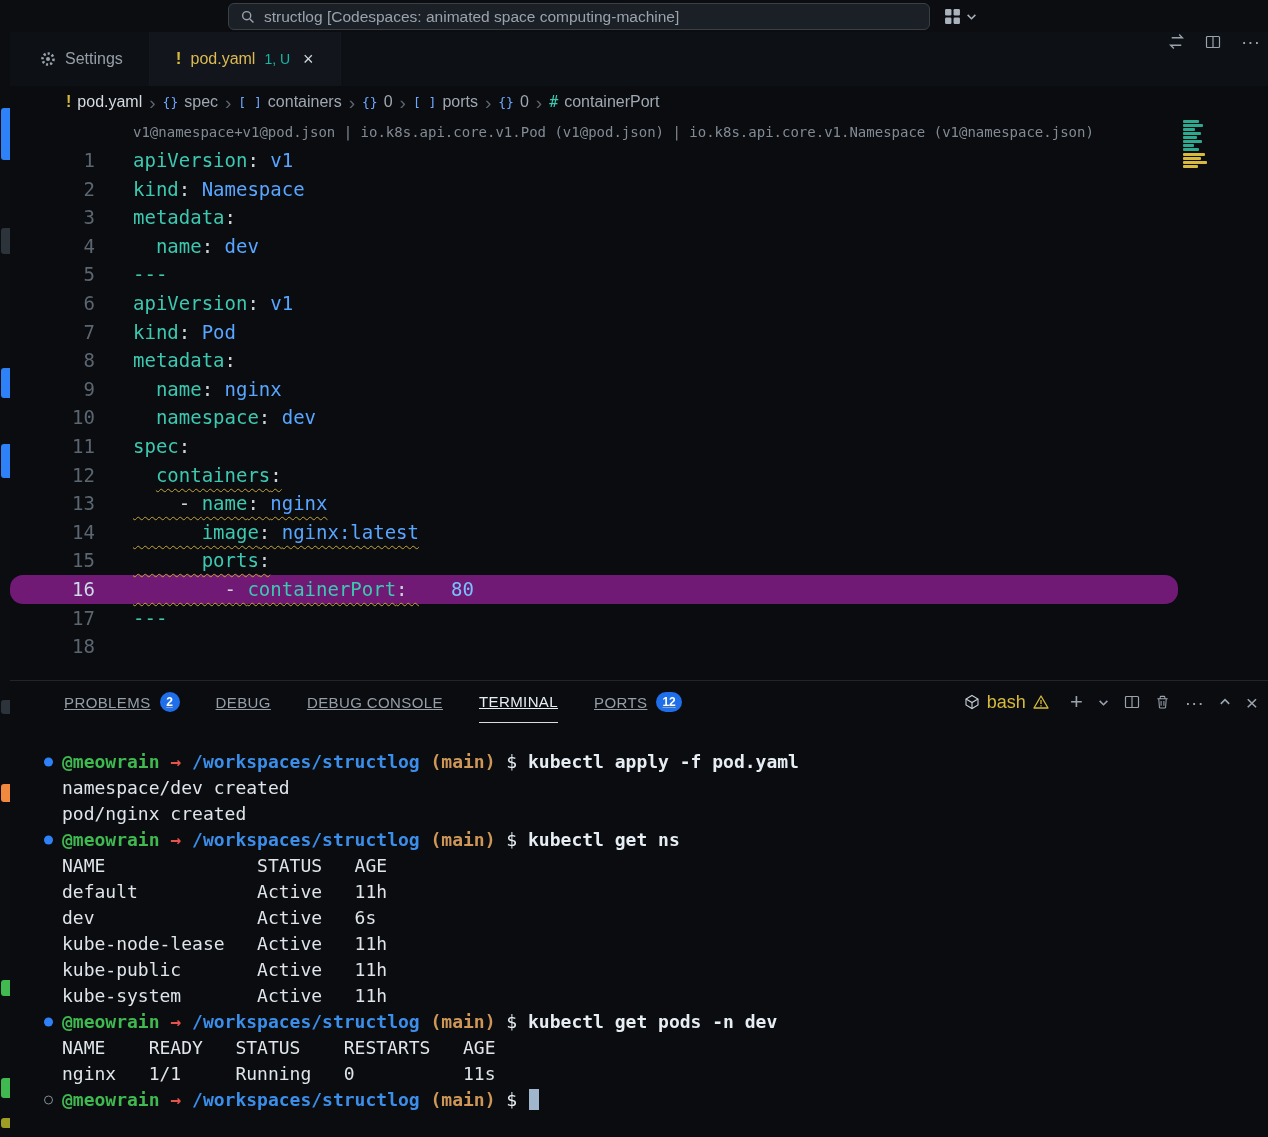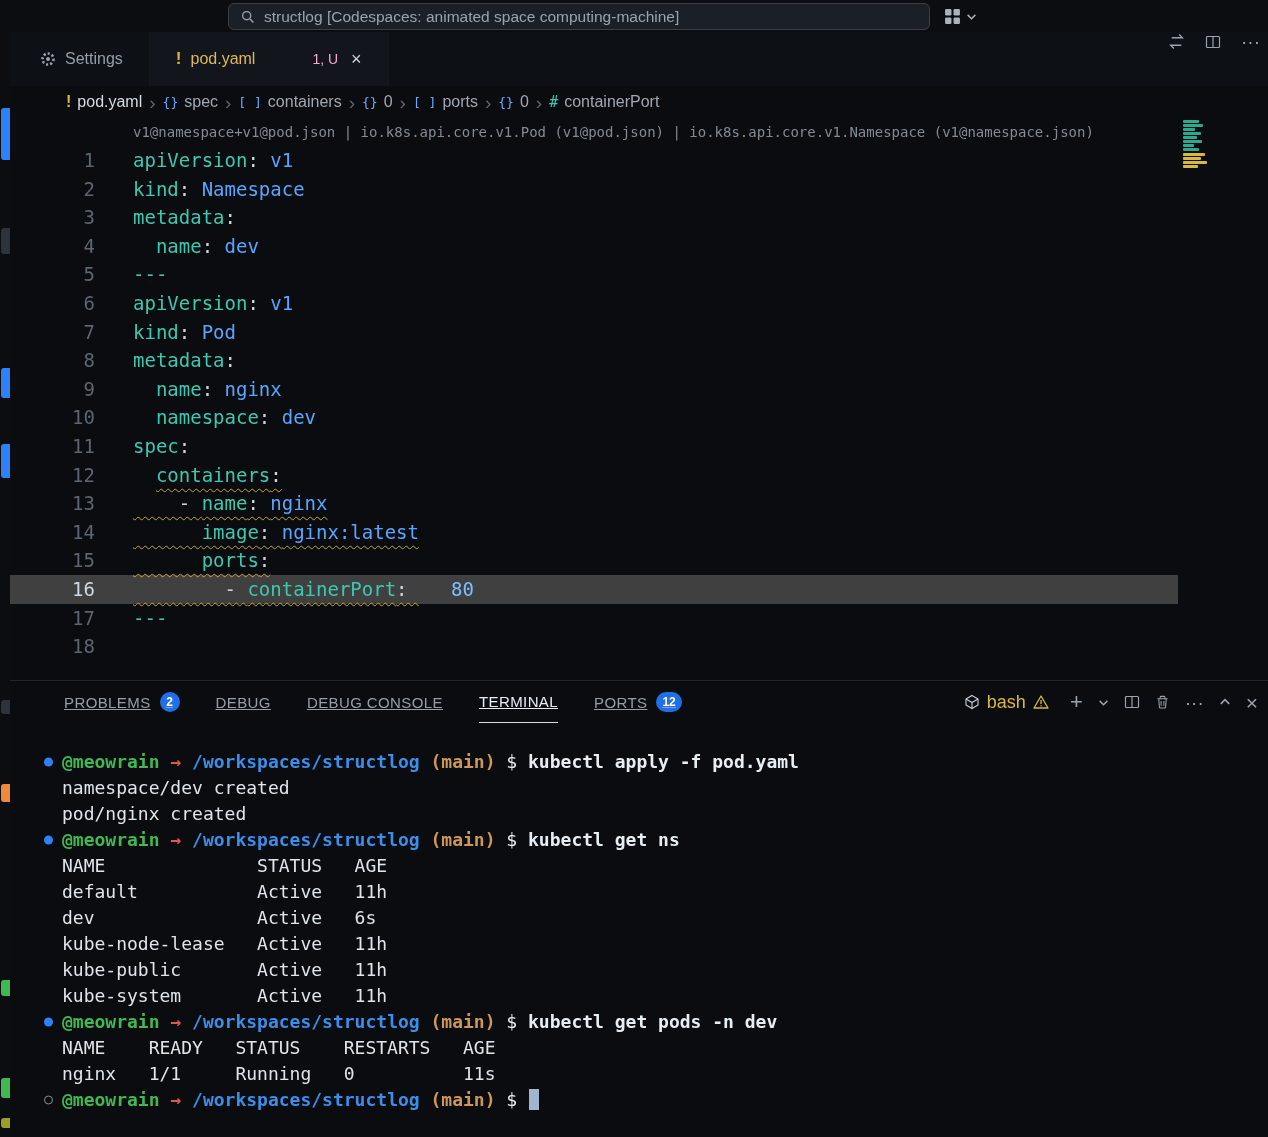--- a/index.html
+++ b/index.html
@@ -29,21 +29,21 @@
 
   
   .tabbar{position:absolute;left:10px;top:32px;right:0;height:54px;background:#0d1014;display:flex;align-items:flex-start;}
   #tabs{display:flex;height:100%;padding-left:4px;}
   .tab{display:flex;align-items:center;gap:9px;padding:0 26px;font-size:16px;color:#969fa8;
     background:#0d1014;border-right:1px solid #14171c;cursor:pointer;}
   .tab.active{background:#12161c;}
   .tab.active .tab-label{color:#ddba52;}
   .tab-gear{color:#9aa3ad;display:flex;}
   .tab-warn{color:#d7ba3d;font-weight:bold;font-size:17px;}
-  .tab-deco{font-size:14px;color:#f9a8d4;margin-left:48px;}
+  .tab-deco{font-size:14px;color:#14b8a6;}
   .tab-close{color:#cfd6dd;font-size:18px;margin-left:4px;}
   .tab-actions{margin-left:auto;display:flex;align-items:center;gap:20px;padding-right:8px;color:#9aa3ad;font-size:17px;}
   .tab-actions span{display:flex;align-items:center;}
 
   
   .breadcrumbs{position:absolute;left:10px;top:86px;right:60px;height:32px;display:flex;align-items:center;
     padding-left:56px;font-size:16px;color:#9fa8b1;}
   .bc-sep{color:#5d666f;font-size:19px;margin:0 7px;line-height:1;}
   .bc-item{display:flex;align-items:center;gap:6px;cursor:pointer;}
   .bc-ic{font-size:13px;font-family:"DejaVu Sans Mono",monospace;}
@@ -51,21 +51,21 @@
   .sym-num{color:#3dc9b0;font-size:15px;}
   .sym-warn{color:#d7ba3d;font-weight:bold;font-size:16px;font-family:"Liberation Sans",sans-serif;}
   .bc-item:first-child .bc-label{color:#d5dce2;}
 
   
   .schema-hint{position:absolute;left:133px;top:118px;height:28px;line-height:28px;
     font-family:"DejaVu Sans Mono",monospace;font-size:14px;color:#828b94;}
   #codelines{position:absolute;left:10px;top:146px;}
   .cline{display:flex;height:28.6px;line-height:28.6px;width:1168px;
     font-family:"DejaVu Sans Mono",monospace;font-size:19px;cursor:text;}
-  .cline.current{background:#404040;}
+  .cline.current{background:#701a75;border-radius:13px;}
   .lnum{width:85px;text-align:right;color:#5b6671;flex:none;}
   .cline.current .lnum{color:#cdd9e5;}
   .ctext{padding-left:38px;white-space:pre;}
   .tk-k{color:#3dc9b0;}
   .tk-v{color:#58a6ff;}
   .tk-p{color:#ccd3da;}
   .tk-n{color:#79c0ff;margin-left:32px;}
   .wavy{text-decoration:underline;text-decoration-style:wavy;text-decoration-color:#c5a63a;
     text-decoration-thickness:1.4px;text-underline-offset:6px;}
 

